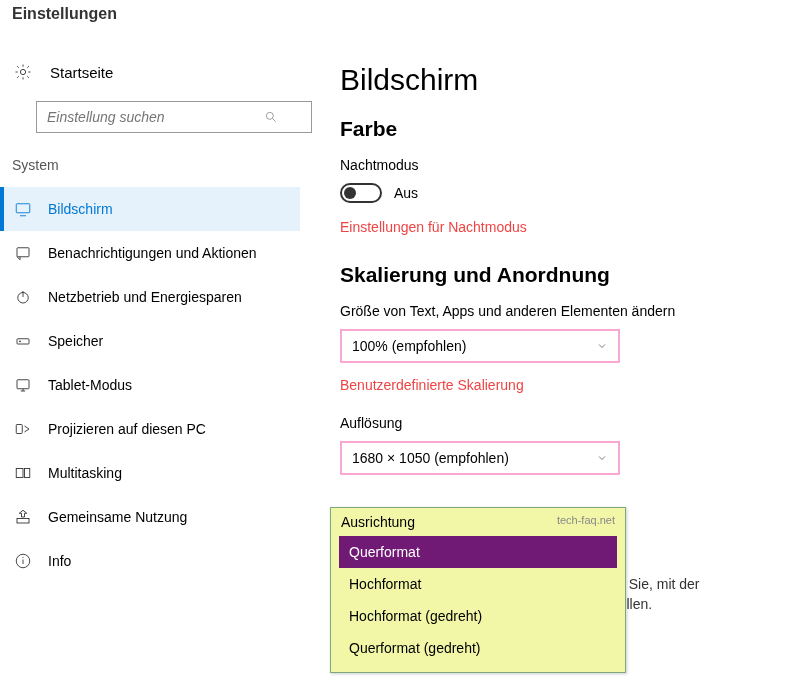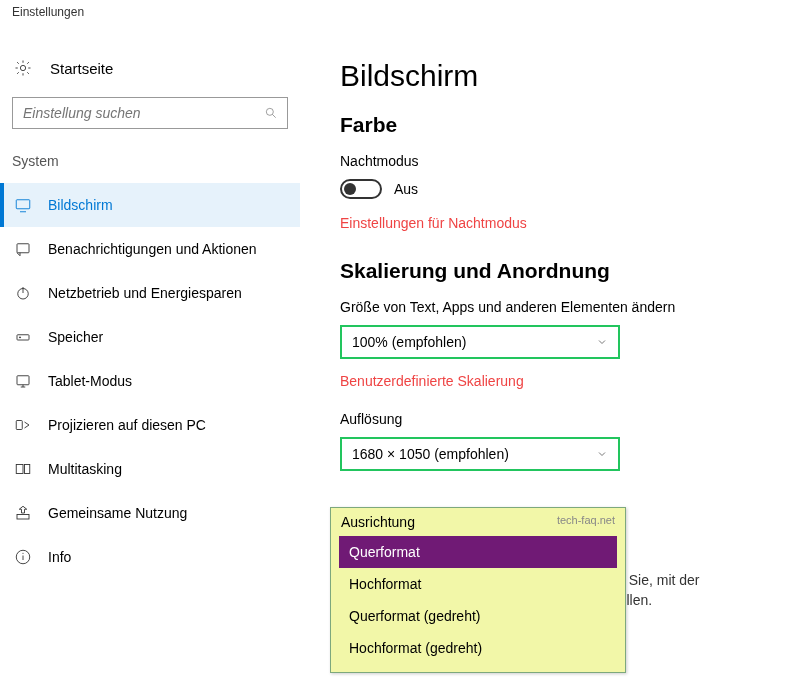--- a/index.html
+++ b/index.html
@@ -8,22 +8,23 @@
     font-size: 14px;
     color: #000;
     background: #fff;
     width: 790px;
     height: 685px;
     overflow: hidden;
     position: relative;
   }
   .title-bar {
     padding: 5px 12px 0 12px;
-    font-size: 12px;
+    font-size: 16px;
     color: #333;
+    font-weight: bold;
   }
   .layout { display: flex; }
   .sidebar {
     width: 300px;
     padding: 40px 0 0 0;
     flex-shrink: 0;
   }
   .home-row {
     display: flex;
     align-items: center;
@@ -36,20 +37,21 @@
   .search-wrap { padding: 0 12px 24px 12px; position: relative; }
   .search-input {
     width: 100%;
     border: 1px solid #999;
     padding: 7px 28px 7px 10px;
     font-size: 14px;
     font-style: italic;
     color: #666;
     outline: none;
     font-family: inherit;
+    margin-left: 24px;
   }
   .search-icon {
     position: absolute;
     right: 22px;
     top: 9px;
     width: 14px; height: 14px;
     stroke: #777;
   }
   .section-label { padding: 0 12px 14px 12px; font-size: 14px; color: #555; }
   .nav-list { list-style: none; }
@@ -94,21 +96,21 @@
     position: absolute;
     left: 2px; top: 2px;
     width: 12px; height: 12px;
     border-radius: 50%;
     background: #333;
   }
   .toggle-label { font-size: 14px; }
   .link { color: #ef4444; font-size: 14px; margin-bottom: 22px; display: inline-block; cursor: pointer; }
   .dropdown {
     width: 280px;
-    border: 2px solid #22c55e;
+    border: 2px solid #f9a8d4;
     padding: 7px 10px;
     font-size: 14px;
     margin-bottom: 14px;
     display: flex;
     justify-content: space-between;
     align-items: center;
     cursor: pointer;
   }
   .dropdown .chev { width: 12px; height: 12px; stroke: #555; fill: none; stroke-width: 1.6; }
   .sect-scaling { margin-top: 6px; }
@@ -294,16 +296,16 @@
 </div>
 
 <div class="open-dd">
   <div class="dd-label">
     <span>Ausrichtung</span>
     <span class="dd-brand">tech-faq.net</span>
   </div>
   <div class="dd-items" id="dd-items">
       <div class="dd-item sel">Querformat</div>
       <div class="dd-item">Hochformat</div>
+      <div class="dd-item">Hochformat (gedreht)</div>
       <div class="dd-item">Querformat (gedreht)</div>
-      <div class="dd-item">Hochformat (gedreht)</div>
     </div>
 </div>
 
 </body></html>

